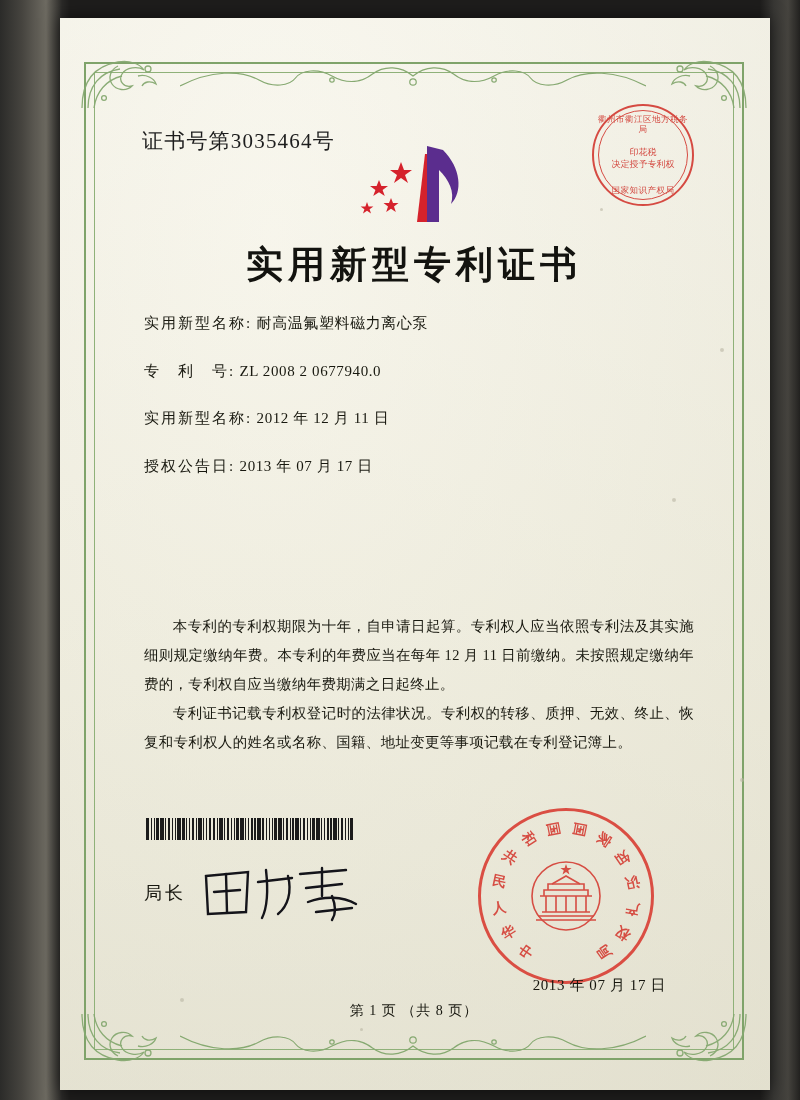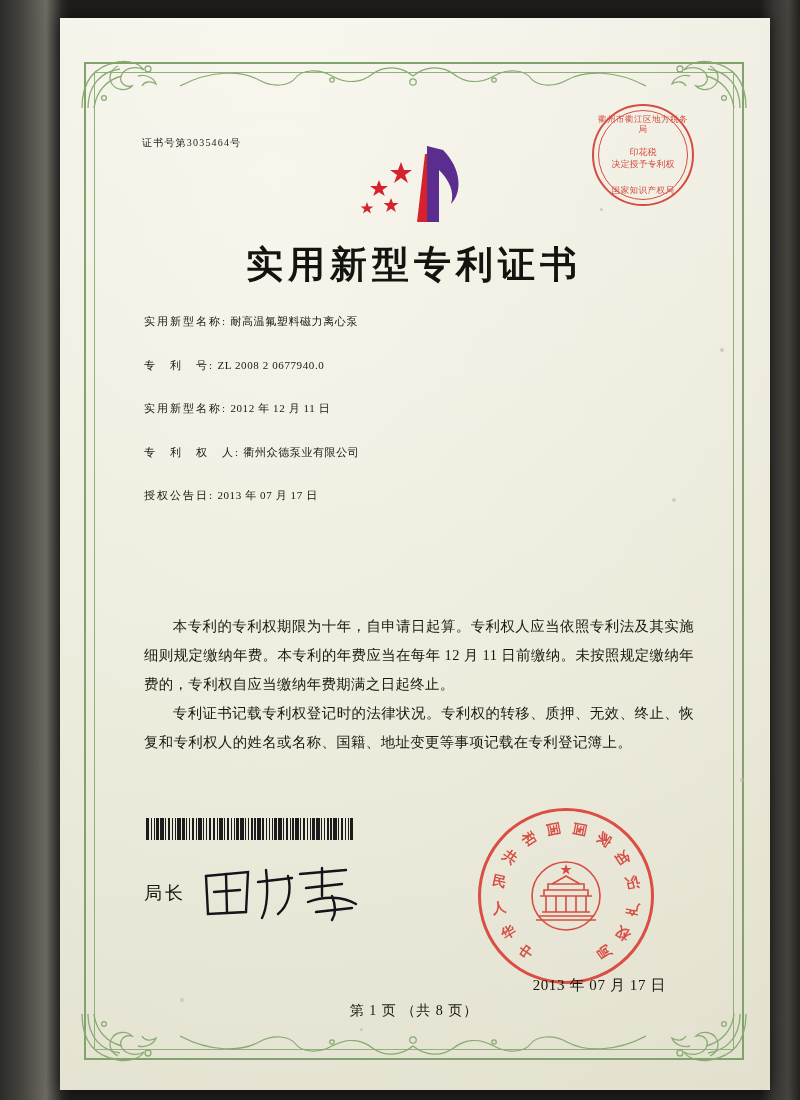--- a/index.html
+++ b/index.html
@@ -82,22 +82,22 @@
   .edge-top svg, .edge-bottom svg { width: 100%; height: 100%; display: block; }
 
   
   .content {
     position: absolute;
     left: 56px; top: 74px; right: 58px; bottom: 56px;
   }
 
   .cert-no {
     position: absolute;
-    left: 26px; top: 44px;
-    font-size: 10px;
+    left: 26px; top: 35px;
+    font-size: 21px;
     color: #1d1d1d;
     letter-spacing: 1.2px;
     font-family: "Liberation Serif", serif;
   }
 
   
   .logo {
     position: absolute;
     left: 50%;
     top: 48px;
@@ -146,21 +146,21 @@
     letter-spacing: 5px;
     color: #13130f;
     font-family: "Liberation Serif", "DejaVu Serif", serif;
   }
 
   .fields {
     position: absolute;
     left: 28px; right: 10px; top: 222px;
   }
   .field-row {
-    font-size: 11px;
+    font-size: 15px;
     color: #18180f;
     margin-bottom: 28.5px;
     letter-spacing: .6px;
     white-space: nowrap;
   }
   .field-label { letter-spacing: 2px; }
   .field-value { letter-spacing: .6px; }
 
   .body-text {
     position: absolute;
@@ -362,24 +362,20 @@
         <span class="field-label">实用新型名称:</span>
         <span class="field-value">耐高温氟塑料磁力离心泵</span>
       </div>
       <div class="field-row">
         <span class="field-label">专　利　号:</span>
         <span class="field-value">ZL 2008 2 0677940.0</span>
       </div>
       <div class="field-row">
         <span class="field-label">实用新型名称:</span>
         <span class="field-value">2012 年 12 月 11 日</span>
-      </div>
-      <div class="field-row">
-        <span class="field-label">专　利　权　人:</span>
-        <span class="field-value">衢州众德泵业有限公司</span>
       </div>
       <div class="field-row">
         <span class="field-label">授权公告日:</span>
         <span class="field-value">2013 年 07 月 17 日</span>
       </div>
     </div>
 
     <div class="body-text">
       <p>本专利的专利权期限为十年，自申请日起算。专利权人应当依照专利法及其实施细则规定缴纳年费。本专利的年费应当在每年 12 月 11 日前缴纳。未按照规定缴纳年费的，专利权自应当缴纳年费期满之日起终止。</p>
       <p>专利证书记载专利权登记时的法律状况。专利权的转移、质押、无效、终止、恢复和专利权人的姓名或名称、国籍、地址变更等事项记载在专利登记簿上。</p>

